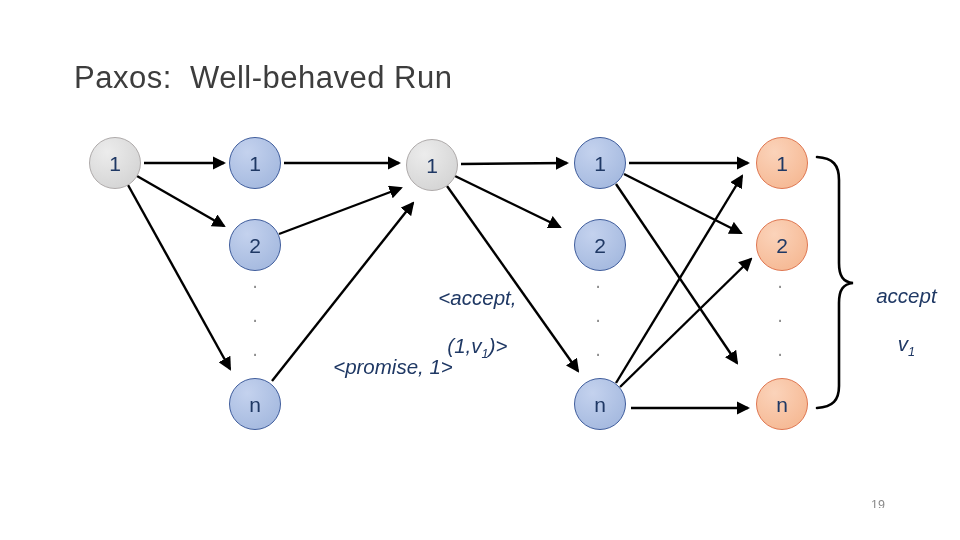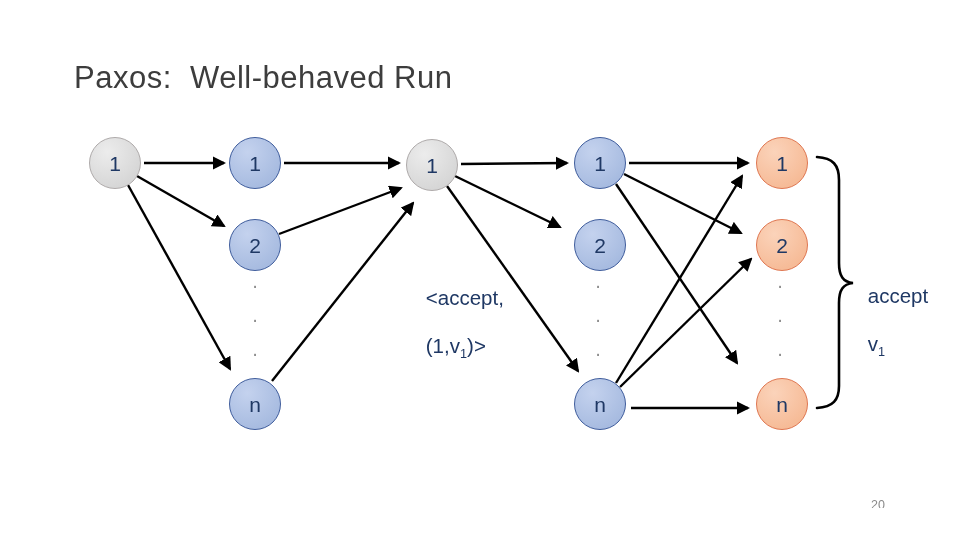--- a/index.html
+++ b/index.html
@@ -67,24 +67,25 @@
   }
   .dots-col span {
     font-size: 20px;
     line-height: 10px;
     color: #8f8f8f;
   }
   .msg-label {
     position: absolute;
     color: #1f3864;
     font-size: 20.5px;
-    text-align: left;
+    text-align: center;
     z-index: 3;
     line-height: 24px;
     white-space: pre;
+    font-style: italic;
   }
   .msg-label sub {
     font-size: 0.62em;
     line-height: 0;
   }
   .page-number {
     position: absolute;
     left: 871px;
     top: 498px;
     font-size: 12.5px;
@@ -176,27 +177,28 @@
   <div class="dots-col" style="left:775px; top:280px;">
     <span>·</span>
     <span>·</span>
     <span>·</span>
   </div>
   <div class="node orange" style="left:756px; top:378px;">
     <span class="node-label">n</span>
   </div>
 
 
+  <div class="msg-label" style="left:318px; top:355px; width:150px;">&lt;promise, 1&gt;</div>
 
   <div class="msg-label" style="left:403px; top:262px; width:126px;">
     <span>&lt;accept,</span><br>
     <span><span>(1,v</span><sub>1</sub><span>)&gt;</span></span>
   </div>
 
 
   <div class="msg-label" style="left:845px; top:260px; width:100px;">
     <span>accept</span><br>
     <span><span>v</span><sub>1</sub></span>
   </div>
 
-  <div class="page-number">20</div>
+  <div class="page-number">19</div>
 
 </div>
 
 </body></html>

